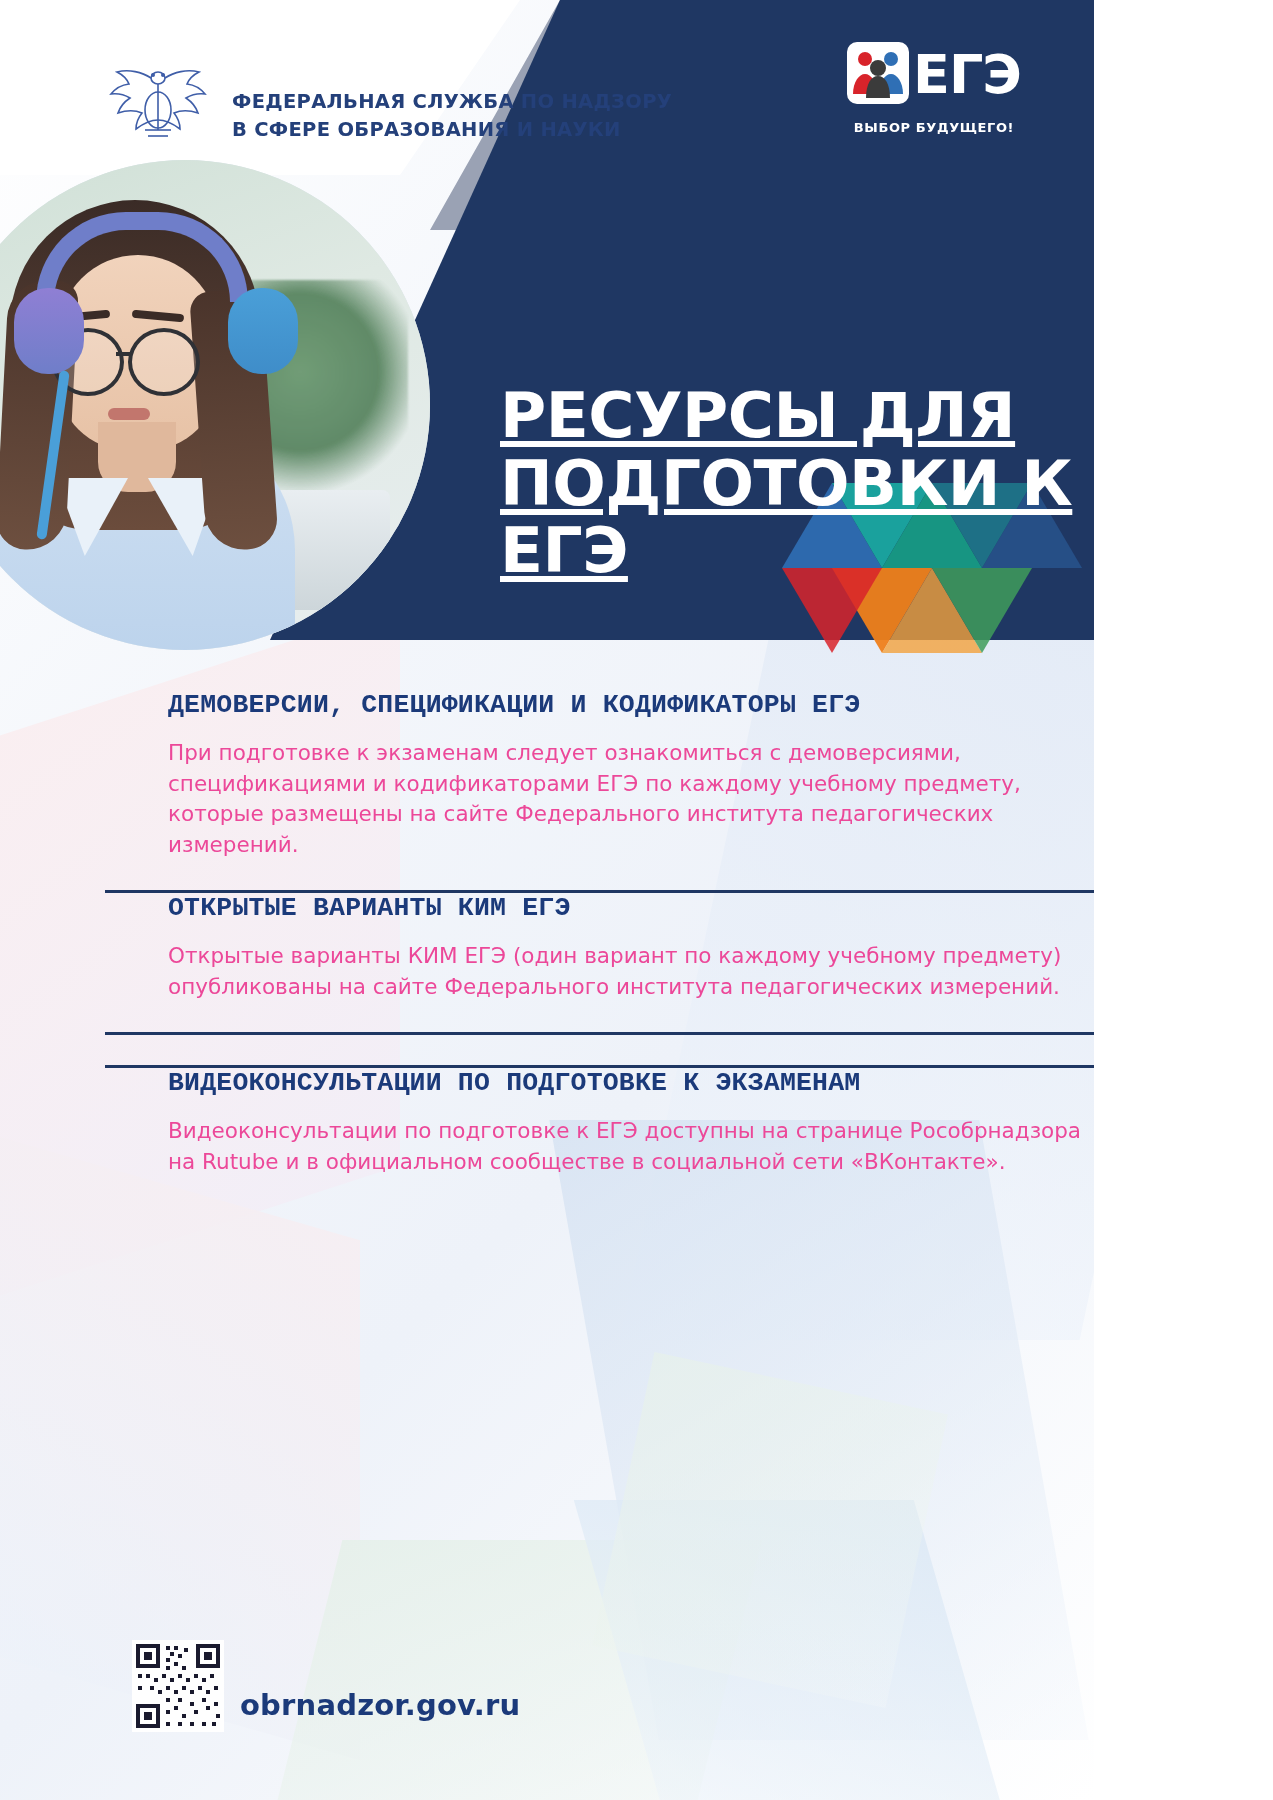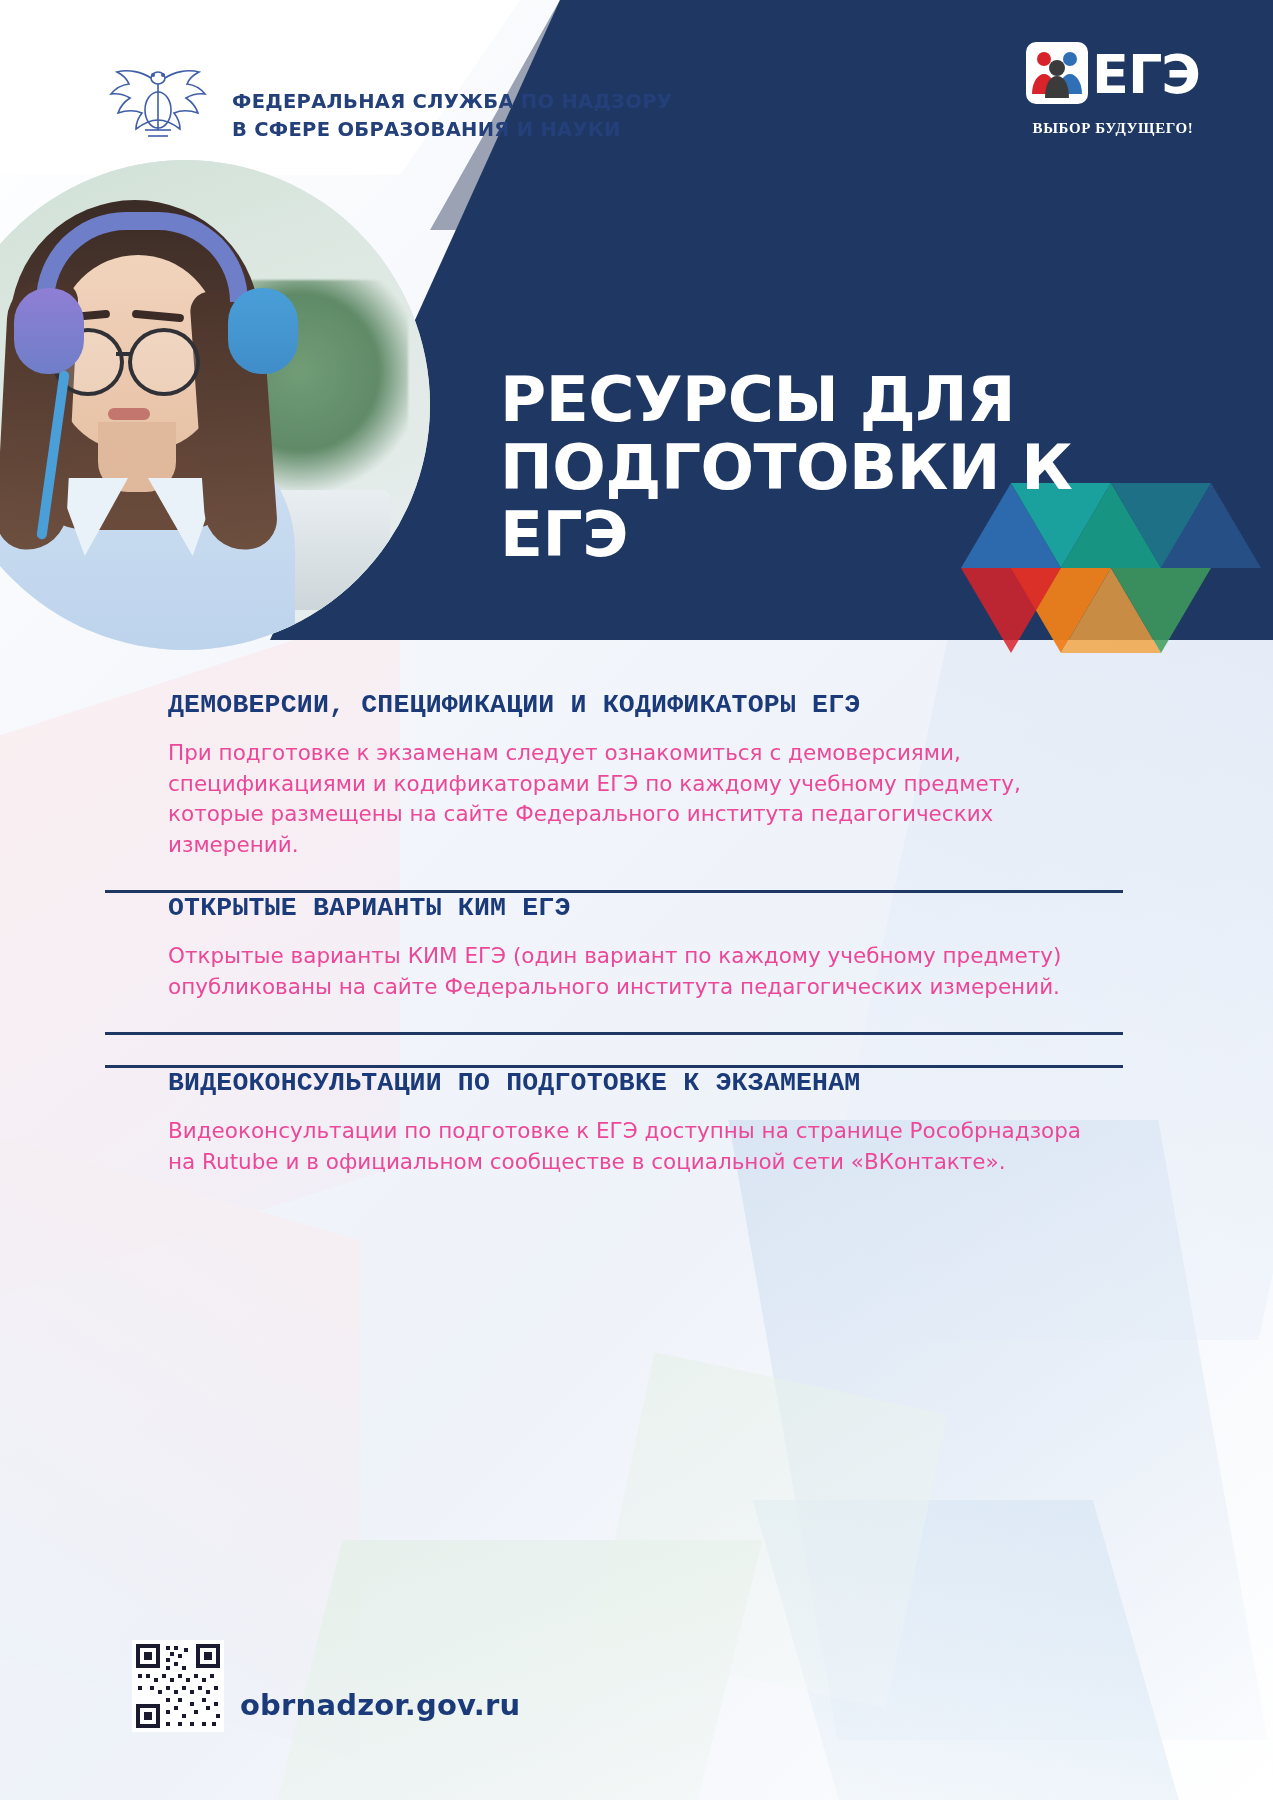--- a/index.html
+++ b/index.html
@@ -5,21 +5,21 @@
   html, body {
     margin: 0;
     padding: 0;
     background: #ffffff;
   }
   body {
     font-family: "DejaVu Sans", "Liberation Sans", sans-serif;
   }
   .poster {
     position: relative;
-    width: 1273px;
+    width: 1094px;
     height: 1800px;
     overflow: hidden;
     background: #ffffff;
   }
 
   
   .bg {
     position: absolute;
     inset: 0;
     overflow: hidden;
@@ -294,38 +294,38 @@
   .ege-word {
     color: #ffffff;
     font-size: 54px;
     font-weight: 800;
     letter-spacing: -1px;
     line-height: 1;
   }
   .ege-sub {
     margin-top: 12px;
     color: #ffffff;
-    font-size: 15px;
+    font-size: 13px;
     font-weight: 700;
     letter-spacing: .6px;
-    font-family: Liberation Serif, serif;
   }
 
   .poster-title {
     position: absolute;
     left: 500px;
-    top: 324px;
+    top: 340px;
     z-index: 6;
     color: #ffffff;
     font-weight: 800;
     font-size: 63px;
     line-height: 1.07;
     letter-spacing: -0.5px;
     text-transform: uppercase;
     width: 620px;
+    text-decoration: underline;
   }
 
   
   .content {
     position: absolute;
     left: 0; top: 690px;
     width: 1273px;
     z-index: 6;
   }
   .section {

